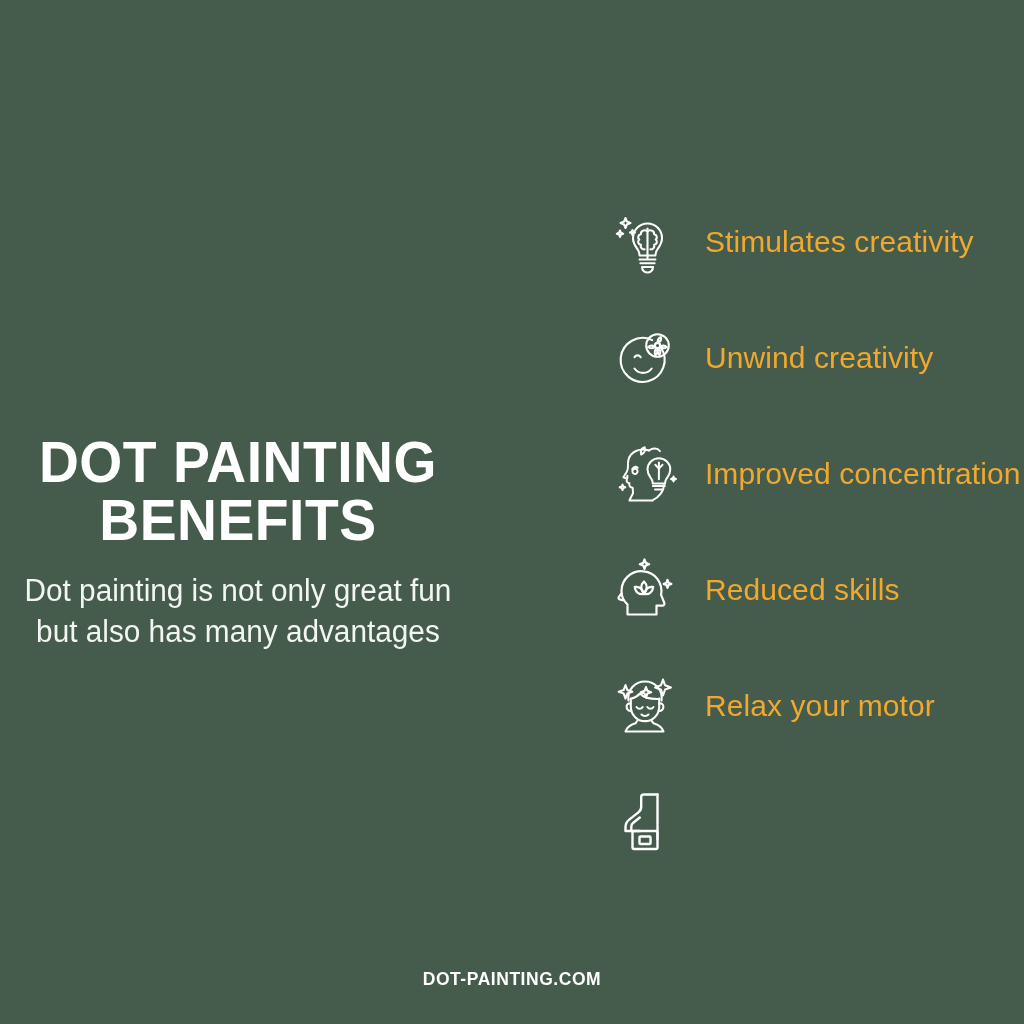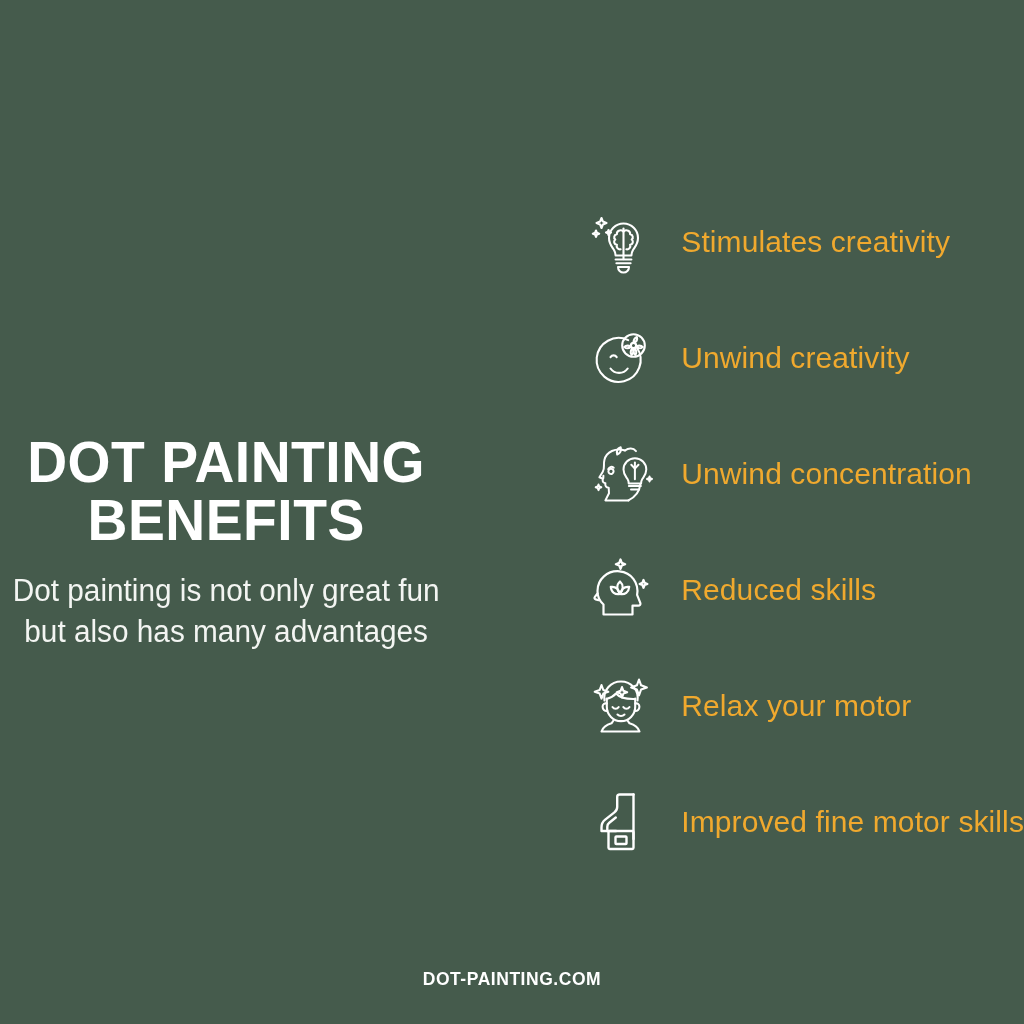--- a/index.html
+++ b/index.html
@@ -176,21 +176,21 @@
           <path d="M36.5 31.6 a11.4 11.4 0 0 1 22.8 0 c0 4.8-2.6 7.2-4 9.5 -1 1.7-1.2 3.1-1.2 4.3 h-12.4 c0-1.2-0.2-2.6-1.2-4.3 -1.4-2.3-4-4.7-4-9.5 z"></path>
           <path d="M41.9 48 h12"></path>
           <path d="M44 51.5 h7.8"></path>
           <path d="M47.9 24.4 v16.8"></path>
           <path d="M47.9 30.6 l-3.6-3.8"></path>
           <path d="M47.9 30.6 l3.6-3.8"></path>
           <path d="M11.5 46.5 l0.8 2 2 0.8 -2 0.8 -0.8 2 -0.8-2 -2-0.8 2-0.8 z"></path>
           <path d="M62.5 38.5 l0.7 1.8 1.8 0.7 -1.8 0.7 -0.7 1.8 -0.7-1.8 -1.8-0.7 1.8-0.7 z"></path>
         </svg>
       </span>
-      <span class="benefit-label">Unwind concentration</span>
+      <span class="benefit-label">Improved concentration</span>
     </div>
 
     <div class="benefit-row">
       <span class="benefit-icon">
         <svg viewBox="0 0 68 72" fill="none" stroke="#ffffff" stroke-width="2.2" stroke-linecap="round" stroke-linejoin="round">
           <path d="M45.5 60.5 v-8.8 h5.8 c1.6 0 2.6-1.3 2-2.8 l-3.2-8 c2-11.8-5.6-22.6-17.6-23.6 -12.2-1-22 8-22 19.6 0 5.5 2.2 10.2 6 13.6 v10 z"></path>
           <path d="M10.5 39.5 l-2.6 3.4 c-0.8 1 -0.4 2.2 0.8 2.5 l2.8 0.8"></path>
           <path d="M33 27.5 c-3.6 3.2-3.6 8.6 0 12.4 3.6-3.8 3.6-9.2 0-12.4 z"></path>
           <path d="M33 39.9 c-4.8 1.2-8.8-1.8-9.2-7 3.8-0.6 7.6 1.6 9.2 7 z"></path>
           <path d="M33 39.9 c4.8 1.2 8.8-1.8 9.2-7 -3.8-0.6-7.6 1.6-9.2 7 z"></path>
@@ -224,21 +224,20 @@
     <div class="benefit-row">
       <span class="benefit-icon">
         <svg viewBox="0 0 68 72" fill="none" stroke="#ffffff" stroke-width="2.4" stroke-linecap="round" stroke-linejoin="round">
           <path d="M46.5 8.5 h-13.8 c-1.4 0-2.5 1.1-2.5 2.5 v10 c0 2.4-1 4-2.8 5.4 l-9.2 7.2 c-2.6 2-3.7 4.6-3.7 7.8 v3.6 h14.6"></path>
           <path d="M46.5 8.5 v44.6"></path>
           <path d="M28.8 31.5 l-6.5 5.2 c-1.3 1-2 2.3-2 4 v4.3"></path>
           <rect x="21.5" y="45" width="25" height="18" rx="1.2"></rect>
           <rect x="28.5" y="50.5" width="11" height="7.5" rx="0.8"></rect>
         </svg>
       </span>
-      <span class="benefit-label">Improved fine motor skills</span>
     </div>
 
   </div>
 
   <div class="footer">
     <span class="footer-text">DOT-PAINTING.COM</span>
   </div>
 
 </div>
 

